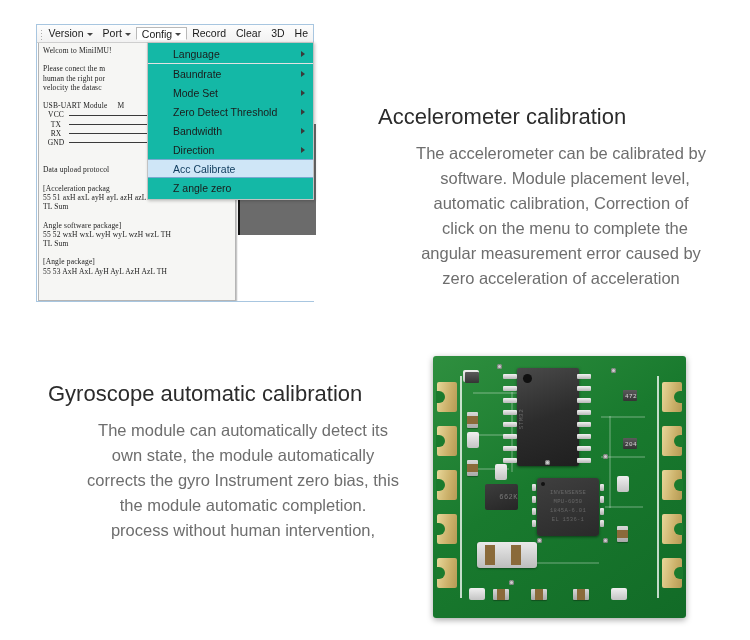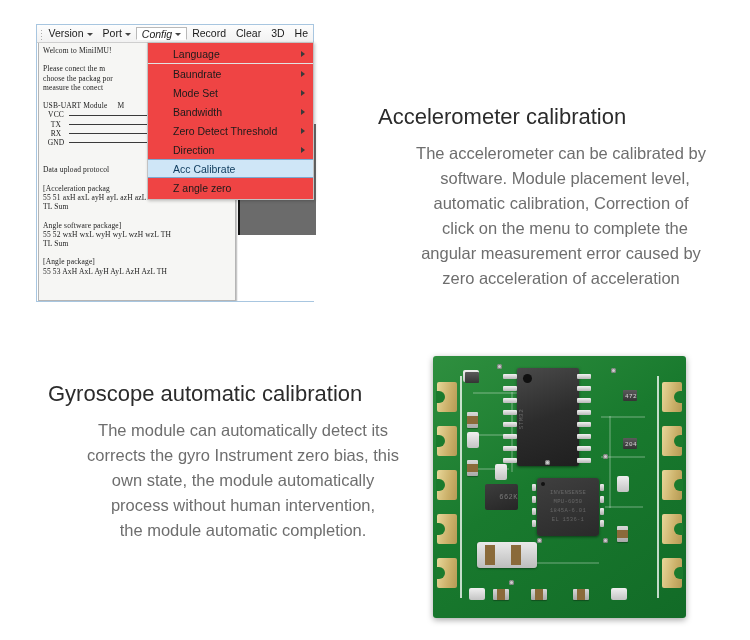--- a/index.html
+++ b/index.html
@@ -58,21 +58,20 @@
     line-height: 1;
   }
   .menu-item.open {
     background: #ffffff;
     border: 1px solid #b9b9b9;
     border-bottom-color: #ffffff;
     padding-top: 1px;
     padding-bottom: 0;
     position: relative;
     z-index: 6;
-    font-style: italic;
   }
   .caret-dn {
     width: 0; height: 0;
     border-left: 3px solid transparent;
     border-right: 3px solid transparent;
     border-top: 3px solid #444;
     display: inline-block;
     margin-top: 1px;
   }
 
@@ -144,21 +143,21 @@
     background: #6b6b6b;
     border-left: 2px solid #141414;
   }
 
   
   #dropdown {
     position: absolute;
     left: 110px;
     top: 17px;
     width: 167px;
-    background: #ef4444;
+    background: #14b8a6;
     border: 1px solid #c2c2c2;
     box-shadow: 1px 1px 3px rgba(0,0,0,.22);
     z-index: 10;
     padding: 2px 0 2px 0;
     box-sizing: border-box;
   }
   .dd-item {
     height: 19px;
     display: flex;
     align-items: center;
@@ -401,22 +400,22 @@
 
     <div class="menu-item">
       <span>He</span>
     </div>
   </div>
 
   <div id="log-area">
     <div class="ln">Welcom to MiniIMU!</div>
     <div class="blank"></div>
     <div class="ln">Please conect the m</div>
-    <div class="ln">choose the packag por</div>
-    <div class="ln">measure the conect</div>
+    <div class="ln">human the right por</div>
+    <div class="ln">velocity the datasc</div>
     <div class="blank"></div>
     <div class="ln">USB-UART Module     M</div>
 
     <div class="wirerow">
       <span class="lbl">VCC</span>
       <span class="wire"></span>
     </div>
     <div class="wirerow">
       <span class="lbl">TX</span>
       <span class="wire"></span>
@@ -459,25 +458,25 @@
     </div>
     <div class="dd-item">
       <span>Baundrate</span>
       <span class="dd-arrow"></span>
     </div>
     <div class="dd-item">
       <span>Mode Set</span>
       <span class="dd-arrow"></span>
     </div>
     <div class="dd-item">
+      <span>Zero Detect Threshold</span>
+      <span class="dd-arrow"></span>
+    </div>
+    <div class="dd-item">
       <span>Bandwidth</span>
-      <span class="dd-arrow"></span>
-    </div>
-    <div class="dd-item">
-      <span>Zero Detect Threshold</span>
       <span class="dd-arrow"></span>
     </div>
     <div class="dd-item">
       <span>Direction</span>
       <span class="dd-arrow"></span>
     </div>
     <div class="dd-item highlight">
       <span>Acc Calibrate</span>
     </div>
     <div class="dd-item">
@@ -495,24 +494,24 @@
     <div class="bl">click on the menu to complete the</div>
     <div class="bl">angular measurement error caused by</div>
     <div class="bl">zero acceleration of acceleration</div>
   </div>
 </div>
 
 <div id="gyro-block">
   <div class="sec-title">Gyroscope automatic calibration</div>
   <div class="sec-body">
     <div class="bl">The module can automatically detect its</div>
+    <div class="bl">own state, the module automatically</div>
     <div class="bl">corrects the gyro Instrument zero bias, this</div>
-    <div class="bl">own state, the module automatically</div>
+    <div class="bl">the module automatic completion.</div>
     <div class="bl">process without human intervention,</div>
-    <div class="bl">the module automatic completion.</div>
   </div>
 </div>
 
 <div id="pcb">
   <div class="pcb-board">
 
     <div class="pad-col left">
       <div class="pad" style="top:0px"></div>
       <div class="pad" style="top:44px"></div>
       <div class="pad" style="top:88px"></div>

